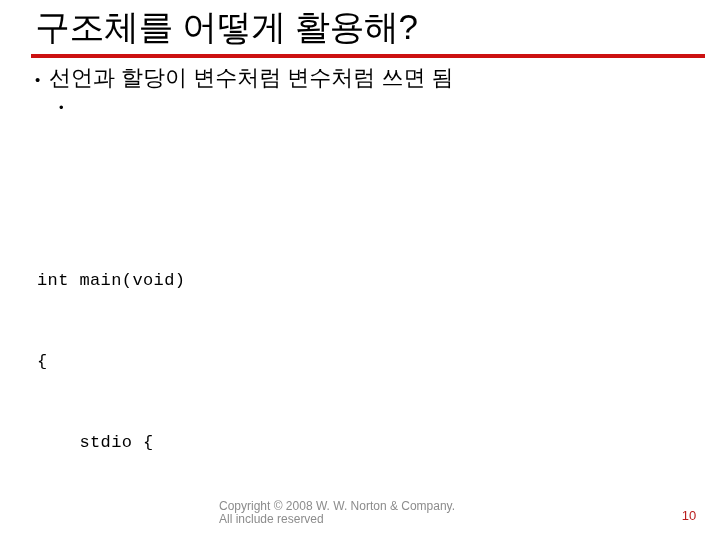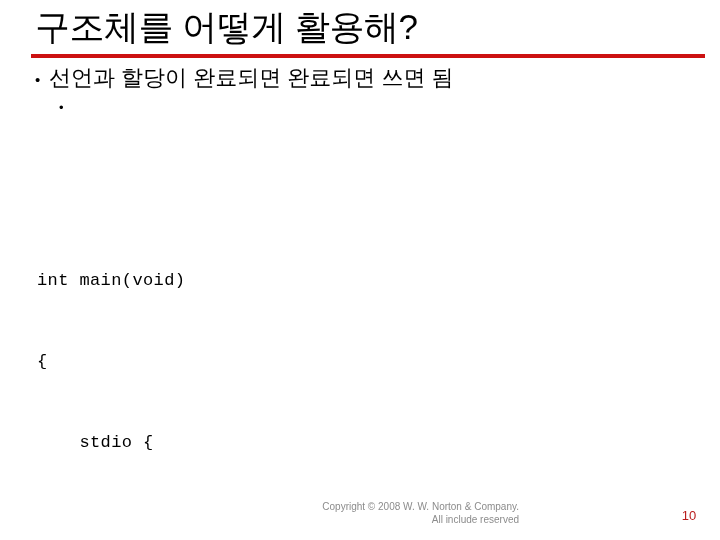--- a/index.html
+++ b/index.html
@@ -97,22 +97,22 @@
   .code-line.blank {
     height: 27px;
   }
 
   
   #footer-copyright {
     position: absolute;
     left: 210px;
     top: 500px;
     width: 300px;
-    text-align: right;
-    font-size: 10px;
+    text-align: left;
+    font-size: 12px;
     line-height: 13px;
     color: #8c8c8c;
   }
   #page-number {
     position: absolute;
     left: 660px;
     top: 508px;
     width: 40px;
     text-align: center;
     font-size: 13px;
@@ -123,21 +123,21 @@
 </head>
 <body>
 
 <div id="slide">
 
   <div id="title">구조체를 어떻게 활용해?</div>
   <div id="title-rule"></div>
 
   <div class="bullet-row" id="bullet-1">
     <span class="bullet-mark">•</span>
-    <span class="bullet-text">선언과 할당이 완료되면 완료되면 쓰면 됨</span>
+    <span class="bullet-text">선언과 할당이 변수처럼 변수처럼 쓰면 됨</span>
   </div>
 
   <div class="bullet-row" id="bullet-2">
     <span class="bullet-mark">•</span>
   </div>
 
   <div id="code">
     <div class="code-line blank"></div>
     <div class="code-line">int main(void)</div>
     <div class="code-line">{</div>

